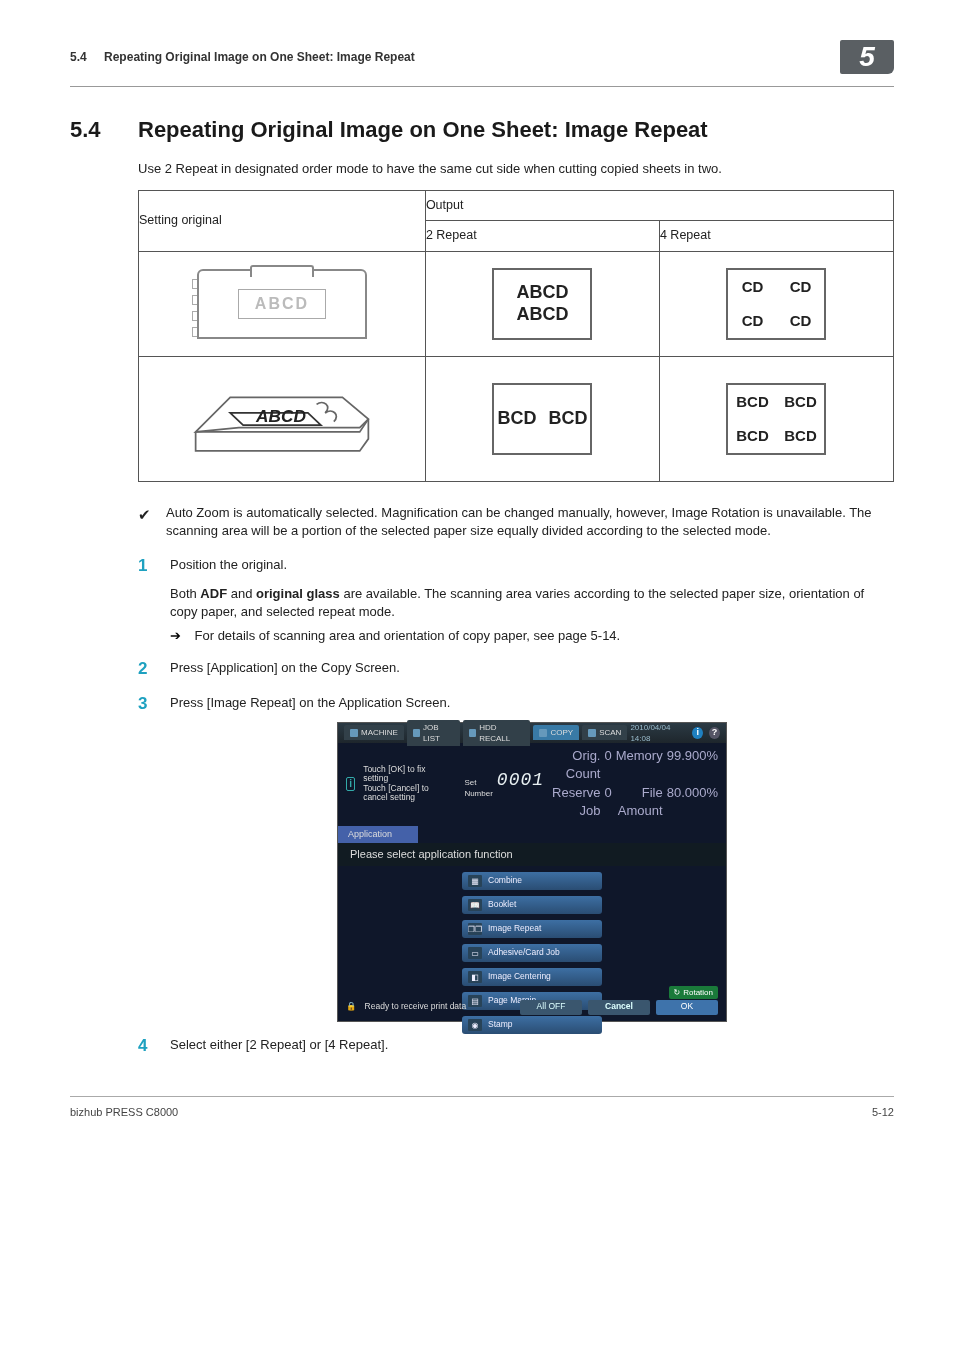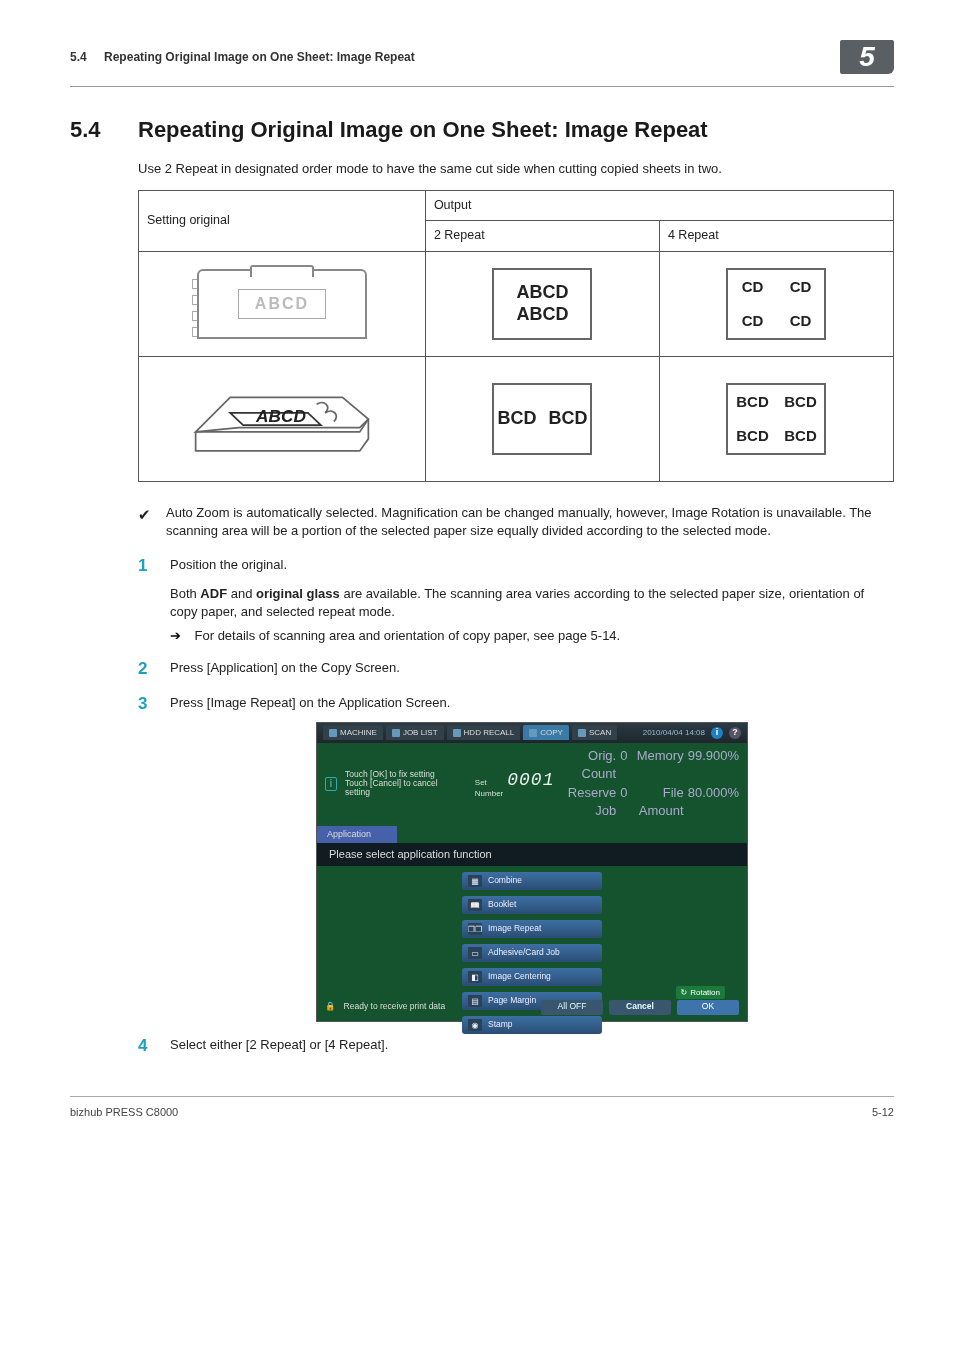--- a/index.html
+++ b/index.html
@@ -53,21 +53,21 @@
   p.para { margin-bottom: 12px; }
 
   table.repeat-table {
     border-collapse: collapse;
     width: 100%;
     margin: 12px 0 22px;
   }
   table.repeat-table th,
   table.repeat-table td {
     border: 1px solid #555;
-    padding: 6px 8px;
+    padding: 6px 0;
     font-size: 12.5px;
     vertical-align: middle;
   }
   table.repeat-table th {
     text-align: left;
     font-weight: normal;
     background: #fff;
   }
   .col-setting { width: 38%; }
   .col-out1 { width: 31%; }
@@ -141,23 +141,23 @@
   ol.steps > li .content { flex:1; }
   ol.steps .arrow-line { margin-top:6px; }
   ol.steps .arrow-line::before {
     content: "➔";
     color:#000;
     margin-right:10px;
     font-size:13px;
   }
 
   .screenshot {
-    width: 432px; height: 300px;
+    width: 390px; height: 300px;
     margin: 10px auto 0;
-    background: #14532d;
+    background: #0f172a;
     border: 1px solid #555;
     position: relative;
     font-size: 9px;
     color: #ddd;
   }
   .screenshot .topbar {
     height: 20px; background: linear-gradient(#2b3a44,#1e262c);
     display:flex; align-items:center; padding:0 6px; gap:3px;
     font-size:8px;
   }
@@ -224,21 +224,21 @@
   .screenshot .bottombar .lock { color:#f2c94c; }
   .screenshot .bottombar .actions { margin-left:auto; display:flex; gap:6px; }
   .screenshot .bottombar .abtn {
     width:62px; height:15px; border-radius:2px;
     display:flex; align-items:center; justify-content:center; font-size:8.5px;
   }
   .screenshot .bottombar .abtn.off { background:#3a566e; color:#dff; }
   .screenshot .bottombar .abtn.cancel { background:#3a566e; color:#dff;font-weight:bold; }
   .screenshot .bottombar .abtn.ok { background:#3e73ab; color:#fff; }
   .screenshot .rotflag {
-    position:absolute; right:22px; bottom:22px;
+    position:absolute; right:8px; bottom:22px;
     background:#1a7a3a; color:#fff; font-size:8px;
     padding:1px 5px; border-radius:2px; display:flex; align-items:center; gap:3px;
   }
   .screenshot .rotflag::before { content:"↻"; }
 
   .footer {
     display:flex; justify-content:space-between;
     border-top:1px solid #aaa; margin-top: 40px; padding-top:8px;
     font-size:11px; color:#444;
   }

